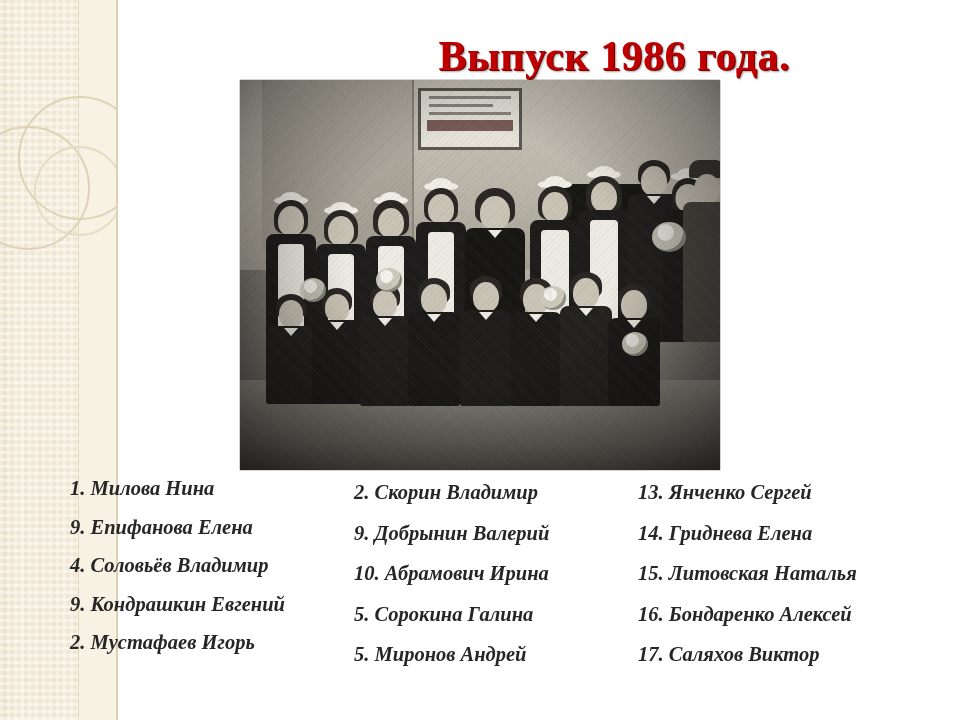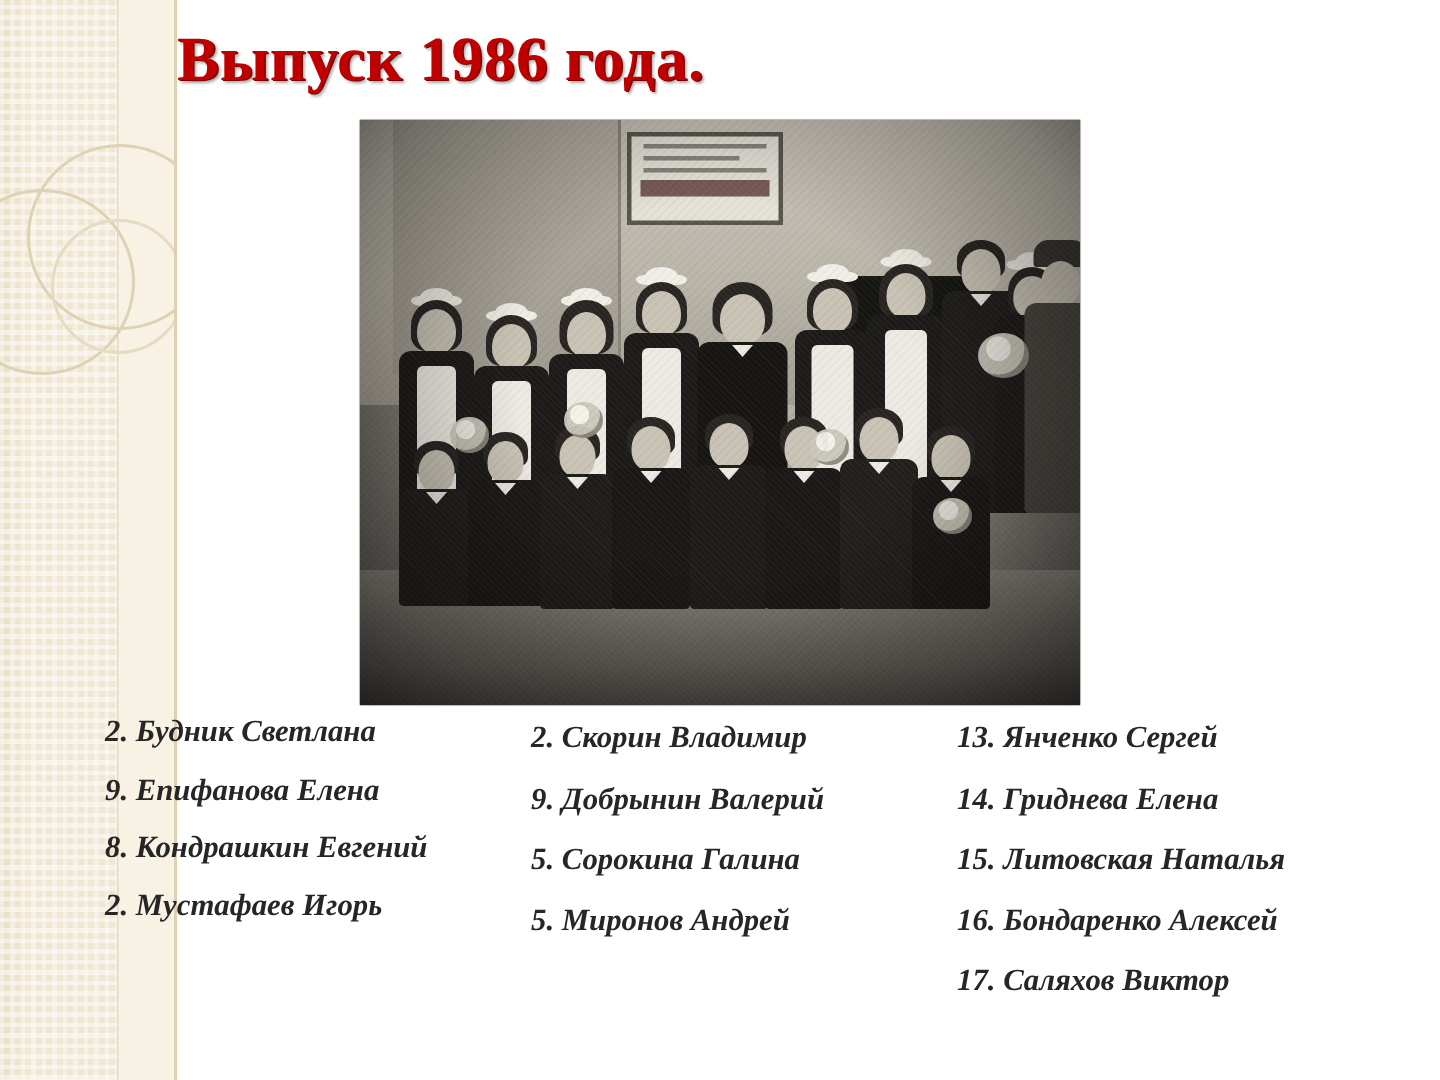--- a/index.html
+++ b/index.html
@@ -59,23 +59,23 @@
     position: absolute;
     top: 0; right: 0;
     width: 2px; height: 720px;
     background: #ddd1b2;
   }
 
   
   .title {
     position: absolute;
     left: 118px;
-    top: 16px;
+    top: 32px;
     width: 672px;
-    text-align: left;
+    text-align: right;
     font-size: 42px;
     font-weight: bold;
     color: #c00000;
     letter-spacing: 0.5px;
     text-shadow: 1px 1px 0 #7a0000, 2px 2px 2px rgba(0,0,0,0.35);
     font-family: "Liberation Serif", serif;
   }
 
   
   .photo-frame {
@@ -385,29 +385,31 @@
     <div class="bouquet" style="left:382px; top:252px;"></div>
 
     <div class="grain"></div>
     <div class="vignette"></div>
   </div>
 </div>
 
 <div class="names">
 
   <div class="col c1">
-    <div class="name-line">2. Будник Светлана</div>
+    <div class="name-line">1. Милова Нина</div>
     <div class="name-line">9. Епифанова Елена</div>
-    <div class="name-line">8. Кондрашкин Евгений</div>
+    <div class="name-line">4. Соловьёв Владимир</div>
+    <div class="name-line">9. Кондрашкин Евгений</div>
     <div class="name-line">2. Мустафаев Игорь</div>
   </div>
 
   <div class="col c2">
     <div class="name-line">2. Скорин Владимир</div>
     <div class="name-line">9. Добрынин Валерий</div>
+    <div class="name-line">10. Абрамович Ирина</div>
     <div class="name-line">5. Сорокина Галина</div>
     <div class="name-line">5. Миронов Андрей</div>
   </div>
 
   <div class="col c3">
     <div class="name-line">13. Янченко Сергей</div>
     <div class="name-line">14. Гриднева Елена</div>
     <div class="name-line">15. Литовская Наталья</div>
     <div class="name-line">16. Бондаренко Алексей</div>
     <div class="name-line">17. Саляхов Виктор</div>

